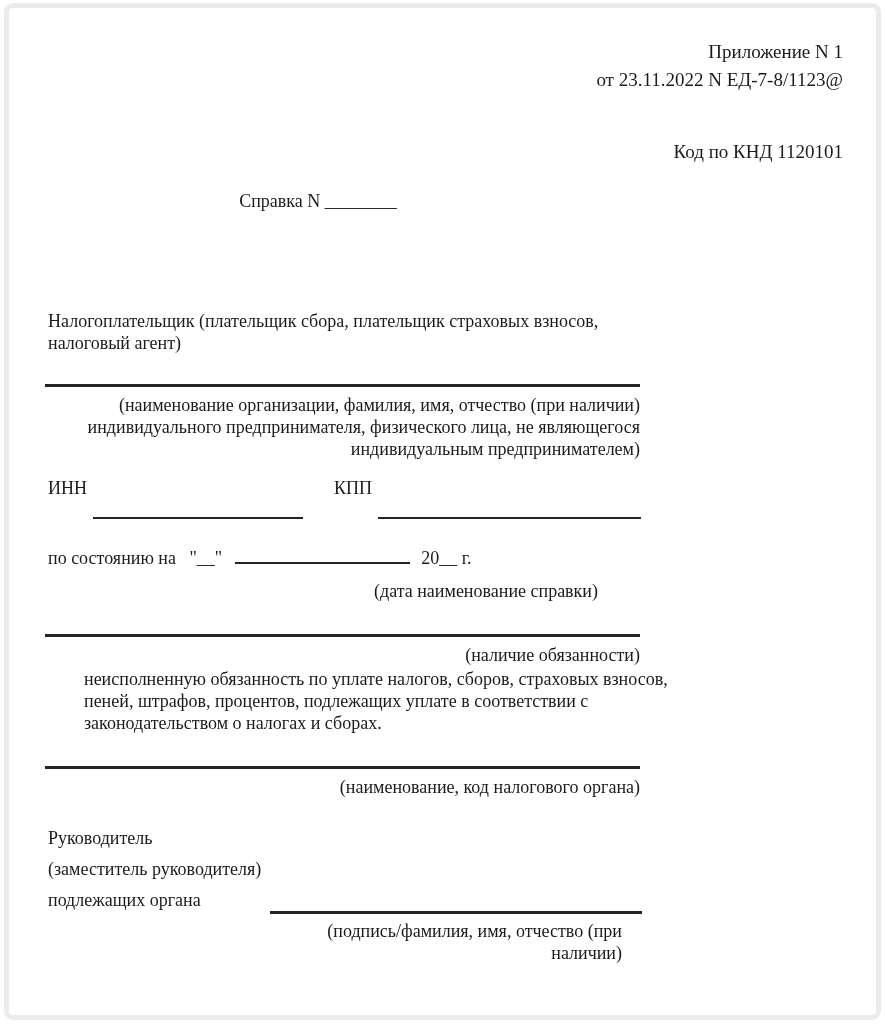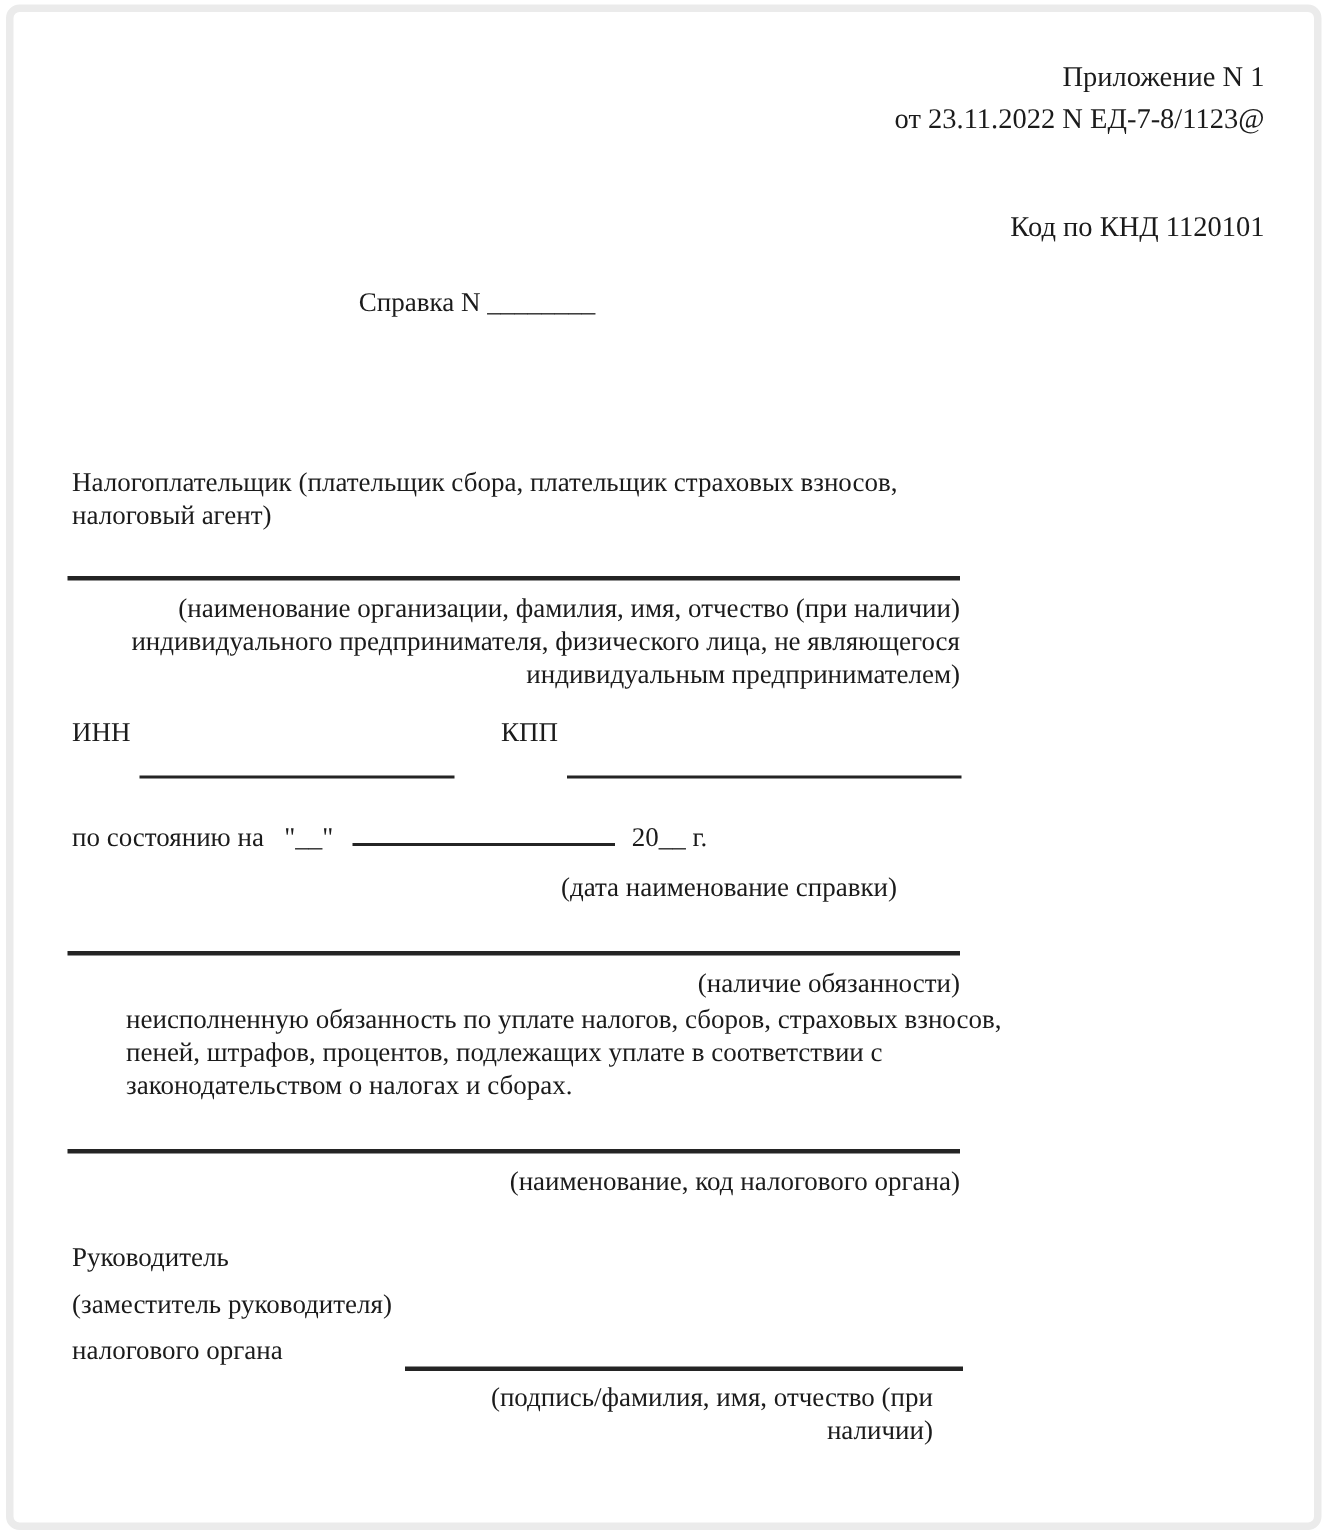--- a/index.html
+++ b/index.html
@@ -127,16 +127,16 @@
 
   <div class="abs rule rule2"></div>
   <div class="abs caption cap-obligation">(наличие обязанности)</div>
   <div class="abs obligation-text">неисполненную обязанность по уплате налогов, сборов, страховых взносов, пеней, штрафов, процентов, подлежащих уплате в соответствии с законодательством о налогах и сборах.</div>
 
   <div class="abs rule rule3"></div>
   <div class="abs caption cap-authority">(наименование, код налогового органа)</div>
 
   <div class="abs sig-role-1">Руководитель</div>
   <div class="abs sig-role-2">(заместитель руководителя)</div>
-  <div class="abs sig-role-3">налогового органа</div>
+  <div class="abs sig-role-3">подлежащих органа</div>
   <div class="abs sig-line"></div>
   <div class="abs caption cap-signature">(подпись/фамилия, имя, отчество (при наличии)</div>
 </div>
 
 </body></html>

